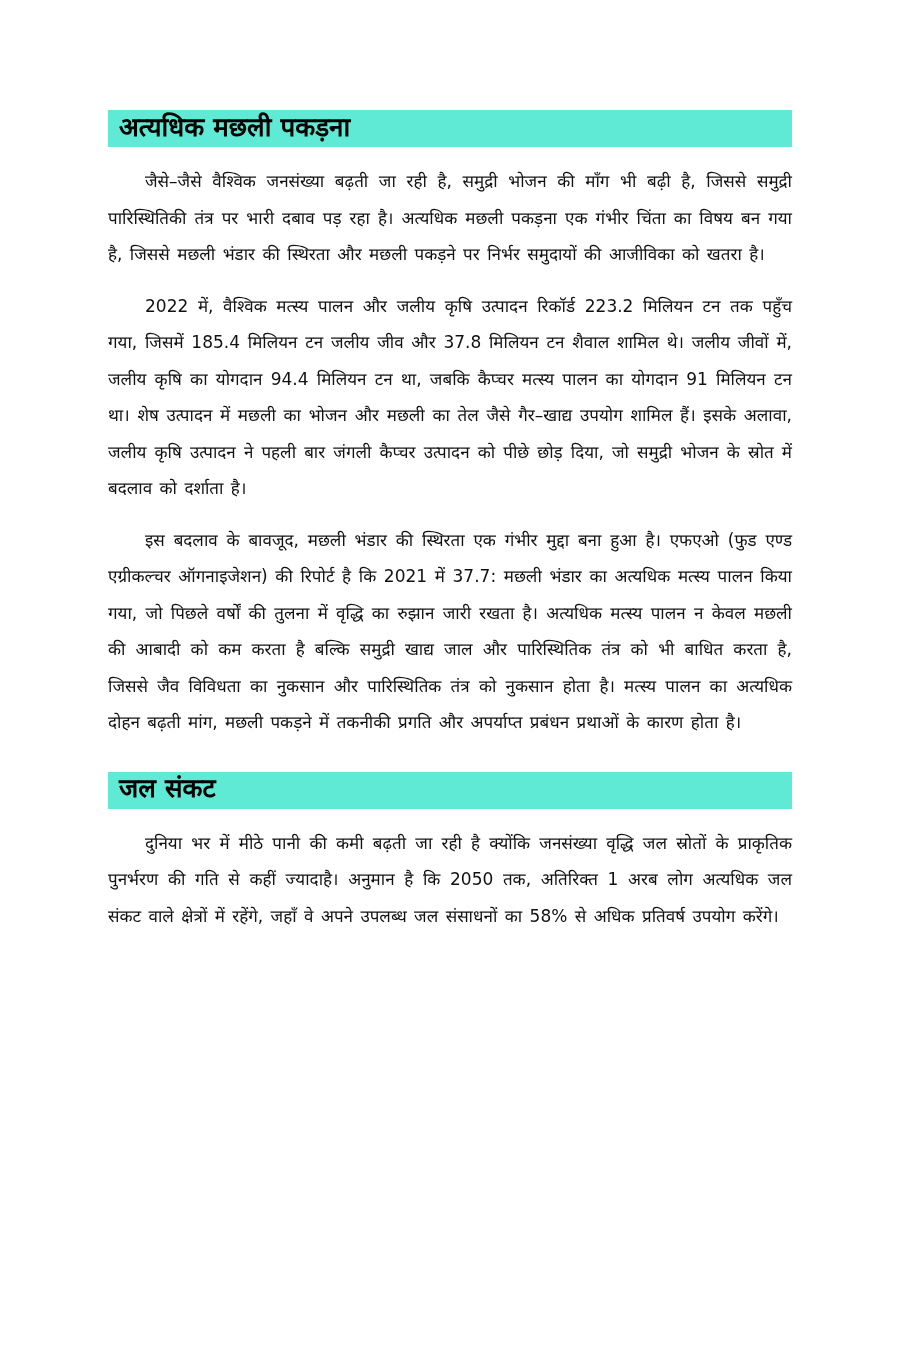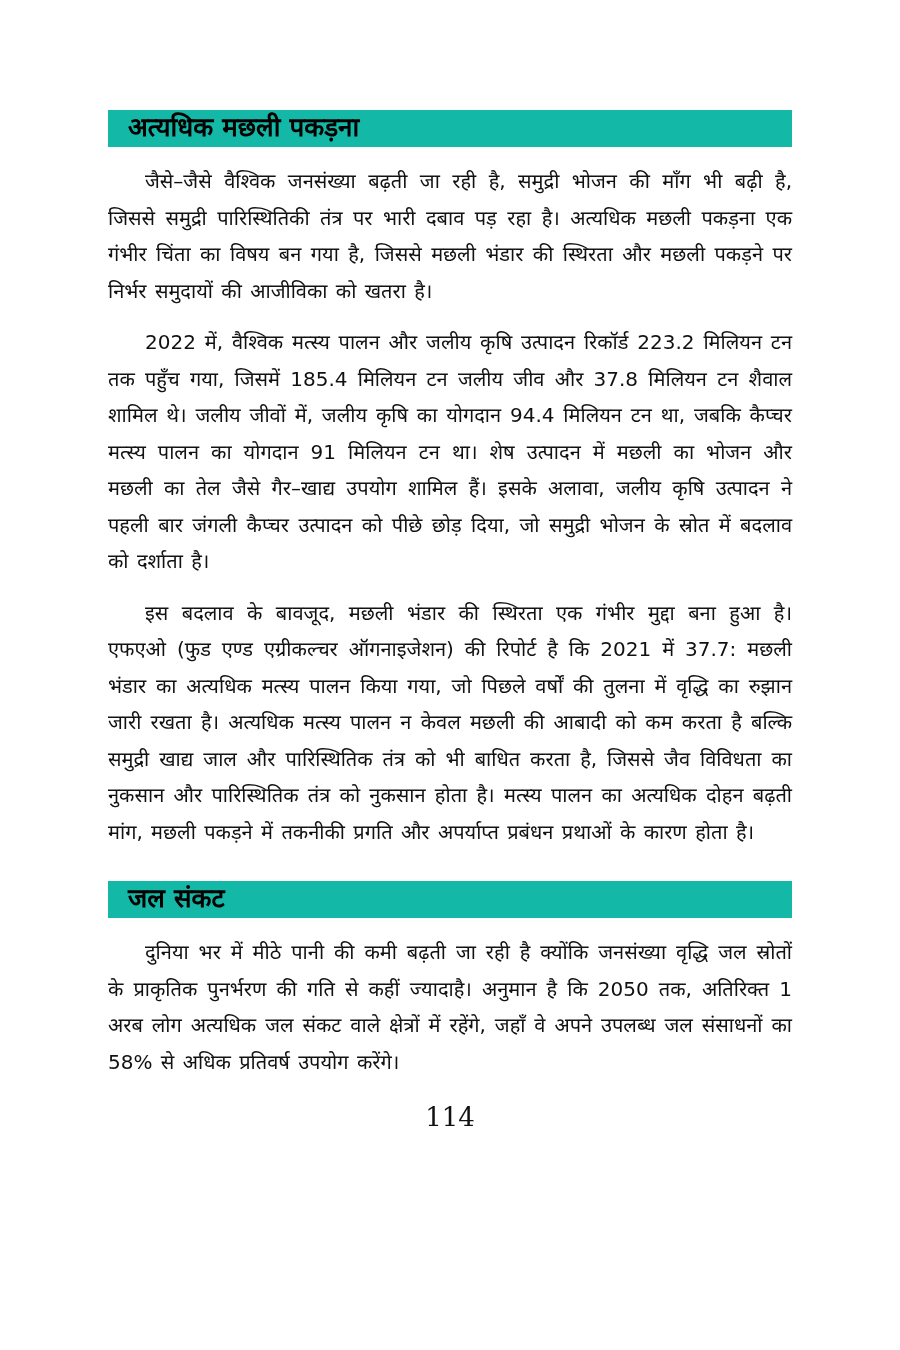--- a/index.html
+++ b/index.html
@@ -13,33 +13,33 @@
   .page {
     box-sizing: border-box;
     width: 900px;
     height: 1350px;
     padding: 110px 108px 0 108px;
     font-family: "DejaVu Sans", sans-serif;
     color: #111111;
   }
   .heading-bar {
     box-sizing: border-box;
-    background: #14b8a6;
+    background: #5eead4;
     min-height: 37px;
     display: flex;
     align-items: center;
     font-size: 26px;
     font-weight: bold;
     color: #000000;
-    padding: 2px 8px 4px 20px;
+    padding: 2px 8px 4px 11px;
     margin: 0 0 16px 0;
     line-height: 1.15;
   }
   .body-para {
-    font-size: 20px;
+    font-size: 17px;
     line-height: 36.5px;
     text-align: justify;
     text-indent: 37px;
     margin: 0 0 15px 0;
     word-spacing: 2px;
   }
   .section-water .heading-bar {
     margin-top: 31px;
   }
   .page-number {
@@ -60,15 +60,14 @@
     <p class="body-para">जैसे–जैसे वैश्विक जनसंख्या बढ़ती जा रही है, समुद्री भोजन की माँग भी बढ़ी है, जिससे समुद्री पारिस्थितिकी तंत्र पर भारी दबाव पड़ रहा है। अत्यधिक मछली पकड़ना एक गंभीर चिंता का विषय बन गया है, जिससे मछली भंडार की स्थिरता और मछली पकड़ने पर निर्भर समुदायों की आजीविका को खतरा है।</p>
     <p class="body-para">2022 में, वैश्विक मत्स्य पालन और जलीय कृषि उत्पादन रिकॉर्ड 223.2 मिलियन टन तक पहुँच गया, जिसमें 185.4 मिलियन टन जलीय जीव और 37.8 मिलियन टन शैवाल शामिल थे। जलीय जीवों में, जलीय कृषि का योगदान 94.4 मिलियन टन था, जबकि कैप्चर मत्स्य पालन का योगदान 91 मिलियन टन था। शेष उत्पादन में मछली का भोजन और मछली का तेल जैसे गैर–खाद्य उपयोग शामिल हैं। इसके अलावा, जलीय कृषि उत्पादन ने पहली बार जंगली कैप्चर उत्पादन को पीछे छोड़ दिया, जो समुद्री भोजन के स्रोत में बदलाव को दर्शाता है।</p>
     <p class="body-para">इस बदलाव के बावजूद, मछली भंडार की स्थिरता एक गंभीर मुद्दा बना हुआ है। एफएओ (फुड एण्ड एग्रीकल्चर ऑगनाइजेशन) की रिपोर्ट है कि 2021 में 37.7: मछली भंडार का अत्यधिक मत्स्य पालन किया गया, जो पिछले वर्षों की तुलना में वृद्धि का रुझान जारी रखता है। अत्यधिक मत्स्य पालन न केवल मछली की आबादी को कम करता है बल्कि समुद्री खाद्य जाल और पारिस्थितिक तंत्र को भी बाधित करता है, जिससे जैव विविधता का नुकसान और पारिस्थितिक तंत्र को नुकसान होता है। मत्स्य पालन का अत्यधिक दोहन बढ़ती मांग, मछली पकड़ने में तकनीकी प्रगति और अपर्याप्त प्रबंधन प्रथाओं के कारण होता है।</p>
   </section>
 
   <section class="section-water">
     <h2 class="heading-bar">जल संकट</h2>
     <p class="body-para">दुनिया भर में मीठे पानी की कमी बढ़ती जा रही है क्योंकि जनसंख्या वृद्धि जल स्रोतों के प्राकृतिक पुनर्भरण की गति से कहीं ज्यादाहै। अनुमान है कि 2050 तक, अतिरिक्त 1 अरब लोग अत्यधिक जल संकट वाले क्षेत्रों में रहेंगे, जहाँ वे अपने उपलब्ध जल संसाधनों का 58% से अधिक प्रतिवर्ष उपयोग करेंगे।</p>
   </section>
 
-  <div class="page-number">114</div>
 
 </div>
 
 </body></html>

